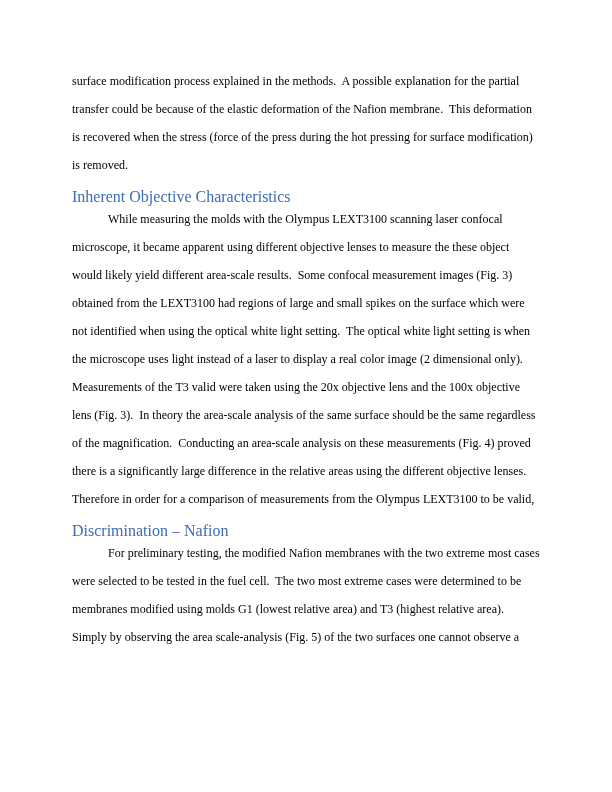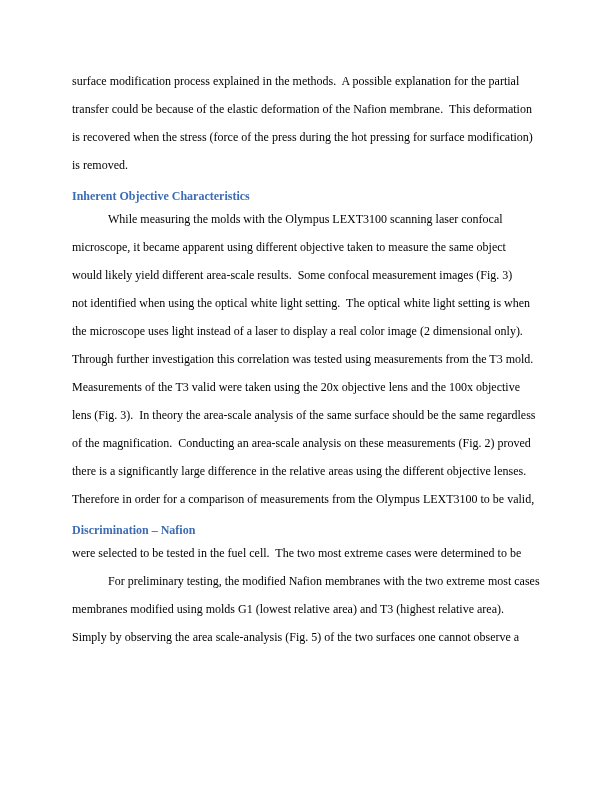--- a/index.html
+++ b/index.html
@@ -28,22 +28,22 @@
   }
   .line {
     font-size: 12px;
     line-height: 28px;
     white-space: pre;
   }
   .line.indent {
     padding-left: 36px;
   }
   .heading {
-    font-size: 12px;
-    font-weight: bold;
+    font-size: 16px;
+    font-weight: normal;
     line-height: 17px;
     margin: 9px 0 0 0;
     padding: 0;
     color: var(--heading-color, #3c6cb4);
     white-space: pre;
   }
   .page-footer {
     position: absolute;
     left: 0;
     right: 0;
@@ -62,32 +62,32 @@
   <main class="content" id="content">
       <div class="paragraph">
         <div class="line">surface modification process explained in the methods.  A possible explanation for the partial</div>
         <div class="line">transfer could be because of the elastic deformation of the Nafion membrane.  This deformation</div>
         <div class="line">is recovered when the stress (force of the press during the hot pressing for surface modification)</div>
         <div class="line">is removed.</div>
       </div>
       <h2 class="heading">Inherent Objective Characteristics</h2>
       <div class="paragraph">
         <div class="line indent">While measuring the molds with the Olympus LEXT3100 scanning laser confocal</div>
-        <div class="line">microscope, it became apparent using different objective taken to measure the same object</div>
+        <div class="line">microscope, it became apparent using different objective lenses to measure the these object</div>
         <div class="line">would likely yield different area-scale results.  Some confocal measurement images (Fig. 3)</div>
+        <div class="line">obtained from the LEXT3100 had regions of large and small spikes on the surface which were</div>
         <div class="line">not identified when using the optical white light setting.  The optical white light setting is when</div>
         <div class="line">the microscope uses light instead of a laser to display a real color image (2 dimensional only).</div>
-        <div class="line">Through further investigation this correlation was tested using measurements from the T3 mold.</div>
         <div class="line">Measurements of the T3 valid were taken using the 20x objective lens and the 100x objective</div>
         <div class="line">lens (Fig. 3).  In theory the area-scale analysis of the same surface should be the same regardless</div>
-        <div class="line">of the magnification.  Conducting an area-scale analysis on these measurements (Fig. 2) proved</div>
+        <div class="line">of the magnification.  Conducting an area-scale analysis on these measurements (Fig. 4) proved</div>
         <div class="line">there is a significantly large difference in the relative areas using the different objective lenses.</div>
         <div class="line">Therefore in order for a comparison of measurements from the Olympus LEXT3100 to be valid,</div>
       </div>
       <h2 class="heading">Discrimination – Nafion</h2>
       <div class="paragraph">
+        <div class="line indent">For preliminary testing, the modified Nafion membranes with the two extreme most cases</div>
         <div class="line">were selected to be tested in the fuel cell.  The two most extreme cases were determined to be</div>
-        <div class="line indent">For preliminary testing, the modified Nafion membranes with the two extreme most cases</div>
         <div class="line">membranes modified using molds G1 (lowest relative area) and T3 (highest relative area).</div>
         <div class="line">Simply by observing the area scale-analysis (Fig. 5) of the two surfaces one cannot observe a</div>
       </div>
     </main>
 </div>
 
 </body></html>

